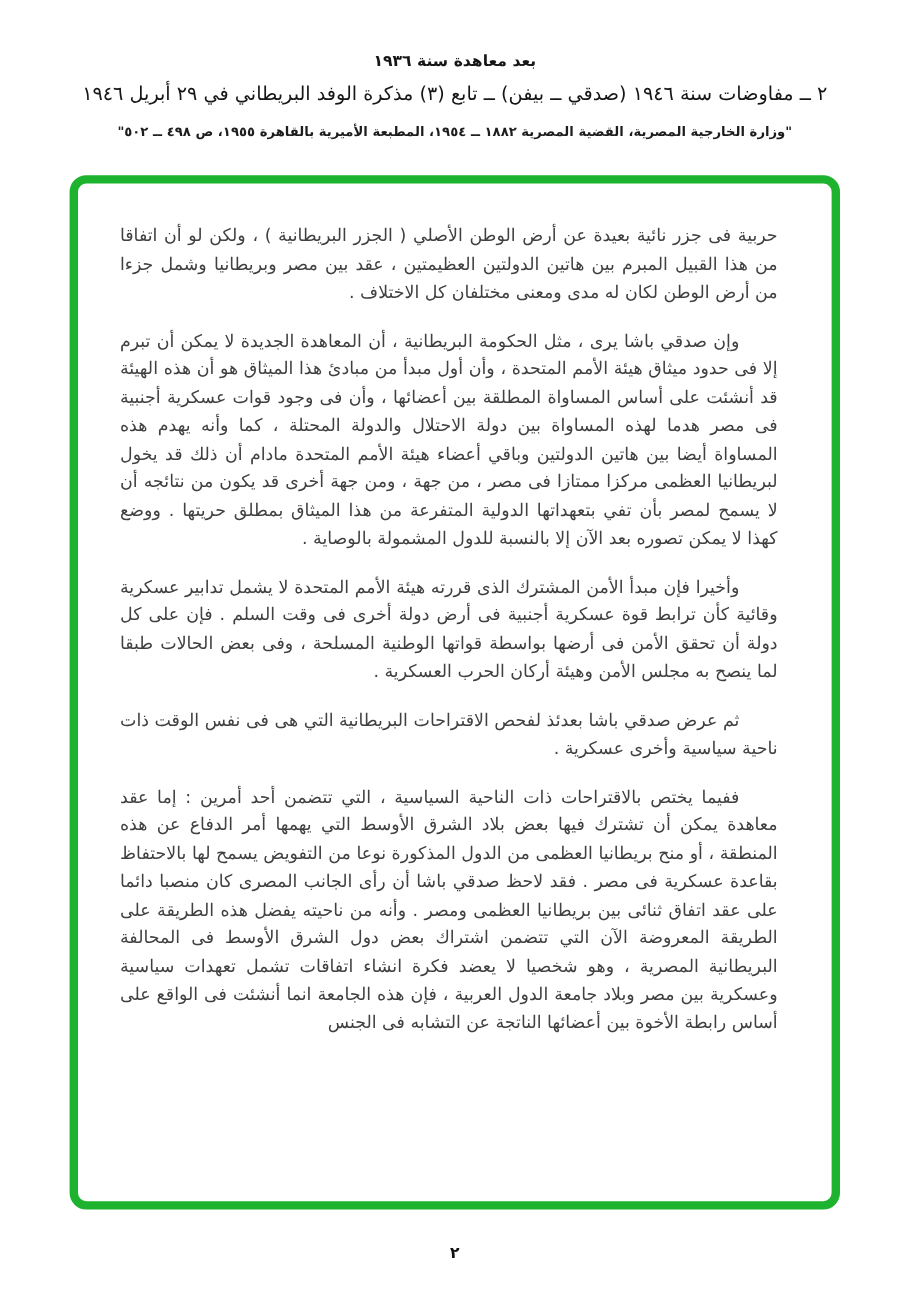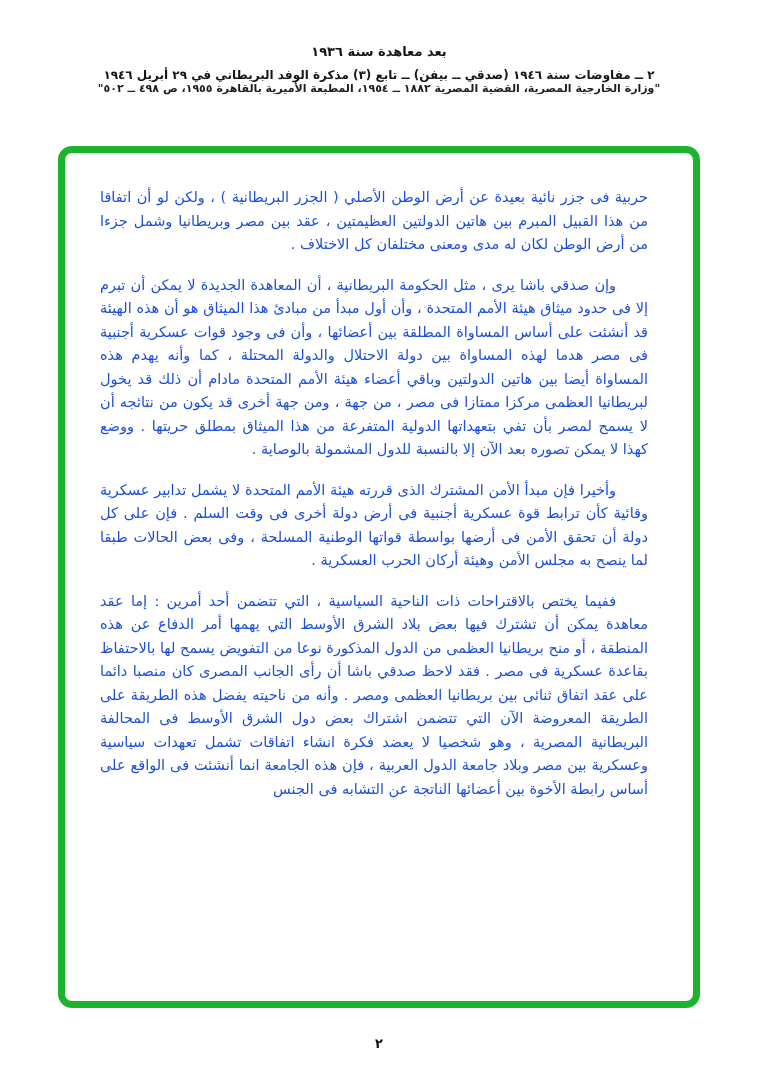--- a/index.html
+++ b/index.html
@@ -21,23 +21,23 @@
     text-align: center;
     direction: rtl;
   }
   .header .line1 {
     font-size: 13px;
     font-weight: bold;
     letter-spacing: 0.5px;
     margin-bottom: 9px;
   }
   .header .line2 {
-    font-size: 12px;
-    font-weight: bold;
-    margin-bottom: 0;
+    font-size: 16px;
+    font-weight: normal;
+    margin-bottom: 16px;
   }
   .header .line3 {
     font-size: 11px;
     font-weight: bold;
     color: #1d1d1d;
   }
   .frame {
     position: absolute;
     left: 58px;
     top: 146px;
@@ -49,21 +49,21 @@
   }
   .body-text {
     position: absolute;
     left: 100px;
     top: 186px;
     width: 548px;
     direction: rtl;
     text-align: justify;
     font-size: 14.5px;
     line-height: 23.5px;
-    color: #1d4ed8;
+    color: #404040;
   }
   .body-text p {
     margin: 0 0 17px 0;
     text-indent: 2.2em;
   }
   .body-text p.first {
     text-indent: 0;
   }
   .footer {
     position: absolute;
@@ -88,20 +88,21 @@
     <div class="line2">٢ ــ مفاوضات سنة ١٩٤٦ (صدقي ــ بيفن) ــ تابع (٣) مذكرة الوفد البريطاني في ٢٩ أبريل ١٩٤٦</div>
     <div class="line3">"وزارة الخارجية المصرية، القضية المصرية ١٨٨٢ ــ ١٩٥٤، المطبعة الأميرية بالقاهرة ١٩٥٥، ص ٤٩٨ ــ ٥٠٢"</div>
   </div>
 
   <div class="frame"></div>
 
   <div class="body-text">
     <p class="first">حربية فى جزر نائية بعيدة عن أرض الوطن الأصلي ( الجزر البريطانية ) ، ولكن لو أن اتفاقا من هذا القبيل المبرم بين هاتين الدولتين العظيمتين ، عقد بين مصر وبريطانيا وشمل جزءا من أرض الوطن لكان له مدى ومعنى مختلفان كل الاختلاف .</p>
     <p>وإن صدقي باشا يرى ، مثل الحكومة البريطانية ، أن المعاهدة الجديدة لا يمكن أن تبرم إلا فى حدود ميثاق هيئة الأمم المتحدة ، وأن أول مبدأ من مبادئ هذا الميثاق هو أن هذه الهيئة قد أنشئت على أساس المساواة المطلقة بين أعضائها ، وأن فى وجود قوات عسكرية أجنبية فى مصر هدما لهذه المساواة بين دولة الاحتلال والدولة المحتلة ، كما وأنه يهدم هذه المساواة أيضا بين هاتين الدولتين وباقي أعضاء هيئة الأمم المتحدة مادام أن ذلك قد يخول لبريطانيا العظمى مركزا ممتازا فى مصر ، من جهة ، ومن جهة أخرى قد يكون من نتائجه أن لا يسمح لمصر بأن تفي بتعهداتها الدولية المتفرعة من هذا الميثاق بمطلق حريتها . ووضع كهذا لا يمكن تصوره بعد الآن إلا بالنسبة للدول المشمولة بالوصاية .</p>
     <p>وأخيرا فإن مبدأ الأمن المشترك الذى قررته هيئة الأمم المتحدة لا يشمل تدابير عسكرية وقائية كأن ترابط قوة عسكرية أجنبية فى أرض دولة أخرى فى وقت السلم . فإن على كل دولة أن تحقق الأمن فى أرضها بواسطة قواتها الوطنية المسلحة ، وفى بعض الحالات طبقا لما ينصح به مجلس الأمن وهيئة أركان الحرب العسكرية .</p>
+    <p>ثم عرض صدقي باشا بعدئذ لفحص الاقتراحات البريطانية التي هى فى نفس الوقت ذات ناحية سياسية وأخرى عسكرية .</p>
     <p>ففيما يختص بالاقتراحات ذات الناحية السياسية ، التي تتضمن أحد أمرين : إما عقد معاهدة يمكن أن تشترك فيها بعض بلاد الشرق الأوسط التي يهمها أمر الدفاع عن هذه المنطقة ، أو منح بريطانيا العظمى من الدول المذكورة نوعا من التفويض يسمح لها بالاحتفاظ بقاعدة عسكرية فى مصر . فقد لاحظ صدقي باشا أن رأى الجانب المصرى كان منصبا دائما على عقد اتفاق ثنائى بين بريطانيا العظمى ومصر . وأنه من ناحيته يفضل هذه الطريقة على الطريقة المعروضة الآن التي تتضمن اشتراك بعض دول الشرق الأوسط فى المحالفة البريطانية المصرية ، وهو شخصيا لا يعضد فكرة انشاء اتفاقات تشمل تعهدات سياسية وعسكرية بين مصر وبلاد جامعة الدول العربية ، فإن هذه الجامعة انما أنشئت فى الواقع على أساس رابطة الأخوة بين أعضائها الناتجة عن التشابه فى الجنس</p>
   </div>
 
   <div class="footer">
     <span class="page-number">٢</span>
   </div>
 
 </div>
 
 </body></html>

